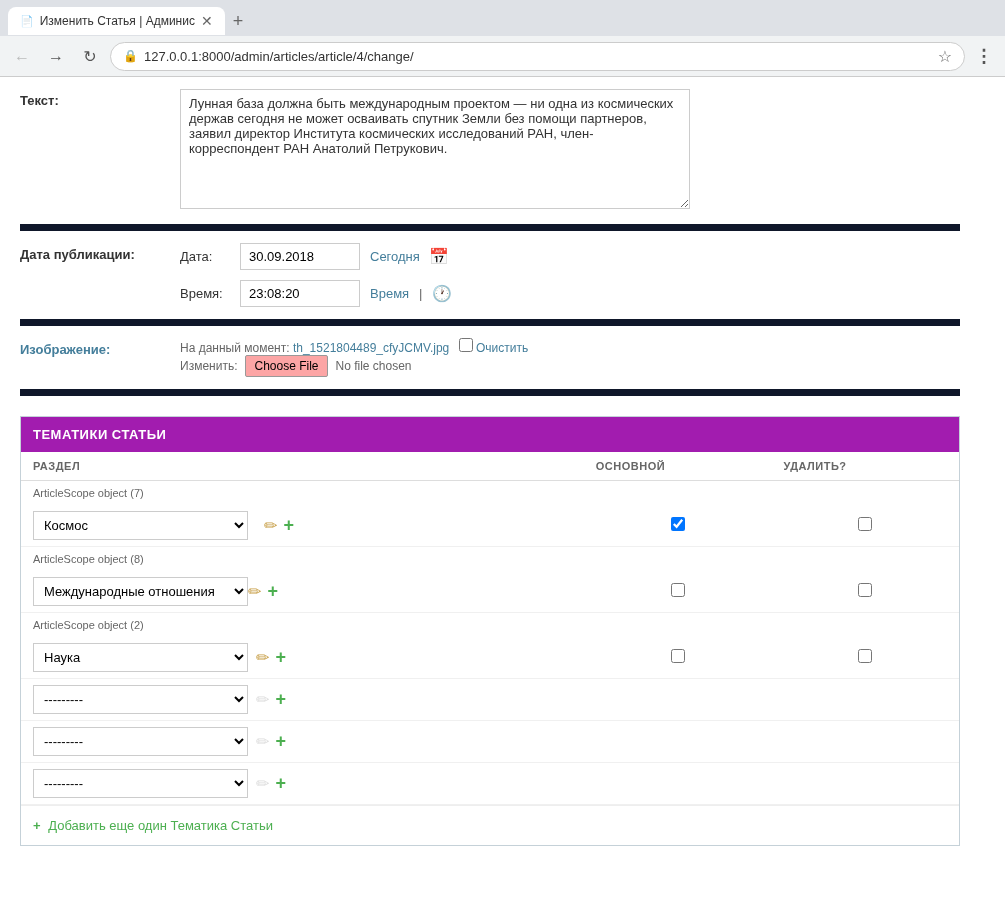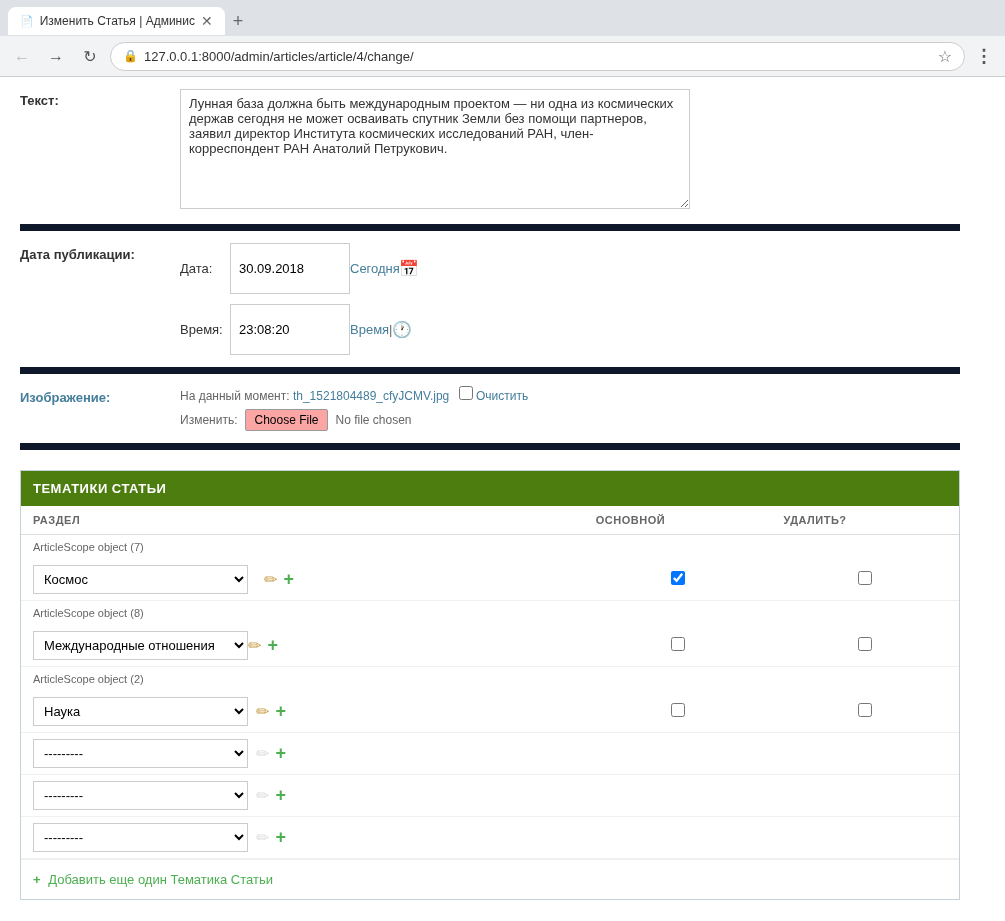--- a/index.html
+++ b/index.html
@@ -147,29 +147,30 @@
 
     
     .date-time-section {
       display: flex;
       flex-direction: column;
       gap: 10px;
     }
     .date-row, .time-row {
       display: flex;
       align-items: center;
+      gap: 10px;
     }
     .date-label, .time-label {
       width: 50px;
       font-size: 13px;
     }
     .date-input, .time-input {
       width: 120px;
       border: 1px solid #ccc;
-      padding: 17px 8px;
+      padding: 5px 8px;
       font-size: 13px;
     }
     .today-btn, .now-btn {
       color: #447e9b;
       text-decoration: none;
       font-size: 13px;
       cursor: pointer;
       background: none;
       border: none;
     }
@@ -178,21 +179,20 @@
       font-size: 16px;
     }
 
     
     .image-label {
       color: #447e9b;
     }
     .current-file {
       font-size: 12px;
       color: #666;
-      margin-bottom: 6px;
     }
     .current-file a {
       color: #447e9b;
       text-decoration: none;
     }
     .clear-checkbox {
       font-size: 12px;
       color: #447e9b;
       cursor: pointer;
     }
@@ -218,21 +218,21 @@
       color: #666;
       font-size: 12px;
     }
 
     
     .inline-section {
       margin-top: 20px;
       border: 1px solid #c5d1d8;
     }
     .inline-header {
-      background: #4d7c0f;
+      background: #a21caf;
       padding: 10px 12px;
     }
     .inline-header-title {
       color: #fff;
       font-size: 13px;
       font-weight: bold;
       letter-spacing: 0.5px;
     }
 
     

